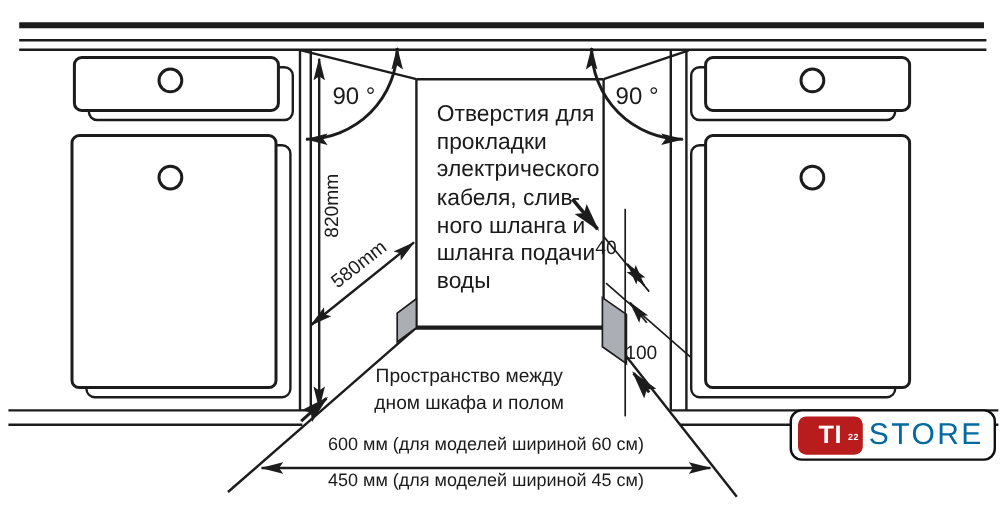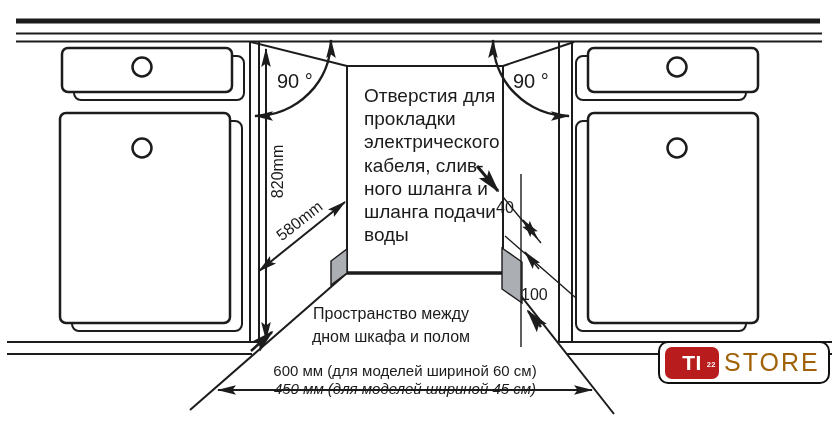--- a/index.html
+++ b/index.html
@@ -33,21 +33,21 @@
     display:flex;align-items:center;
   }
   .logo-mark{
     position:relative;width:54px;height:32px;margin-left:5px;
     background:#b91c1c;border-radius:7px;color:#fff;
     display:flex;align-items:center;justify-content:center;
     font-weight:bold;font-size:21px;letter-spacing:0.5px;
   }
   .logo-sup{position:absolute;top:13px;right:3px;font-size:7.5px;font-weight:bold;}
   .logo-store{
-    font-size:25px;letter-spacing:2px;color:#a16207;margin-left:5px;
+    font-size:25px;letter-spacing:2px;color:#0369a1;margin-left:5px;
     font-weight:400;
   }
 </style>
 </head>
 <body>
 
 <div class="stage">
 
   <svg width="840" height="436" viewBox="0 0 840 436">
     <defs>
@@ -139,21 +139,21 @@
 электрического
 кабеля, слив-
 ного шланга и
 шланга подачи
 воды</div>
 
   <div class="lbl floor-note" style="left:268px;top:302px;width:246px;">Пространство между
 дном шкафа и полом</div>
 
   <div class="lbl width-label" style="left:205px;top:362px;width:400px;">600 мм (для моделей шириной 60 см)</div>
-  <div class="lbl width-label" style="left:205px;top:380px;width:400px;font-style:italic;">450 мм (для моделей шириной 45 см)</div>
+  <div class="lbl width-label" style="left:205px;top:392px;width:400px;">450 мм (для моделей шириной 45 см)</div>
 
   <div class="logo">
     <div class="logo-mark">
       <span>TI</span>
       <span class="logo-sup">22</span>
     </div>
     <div class="logo-store">STORE</div>
   </div>
 
 </div>

